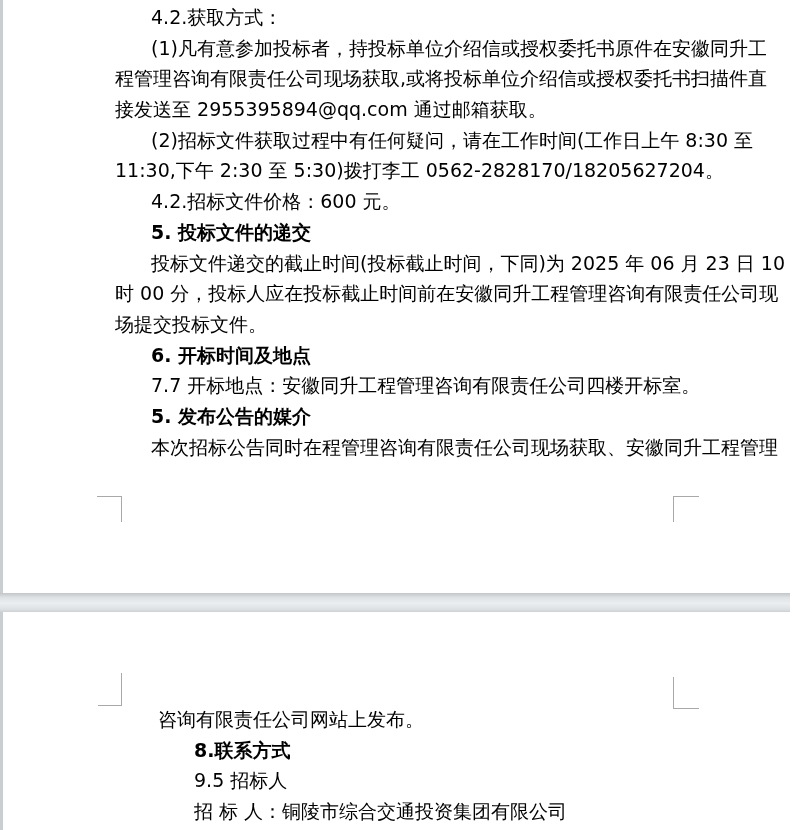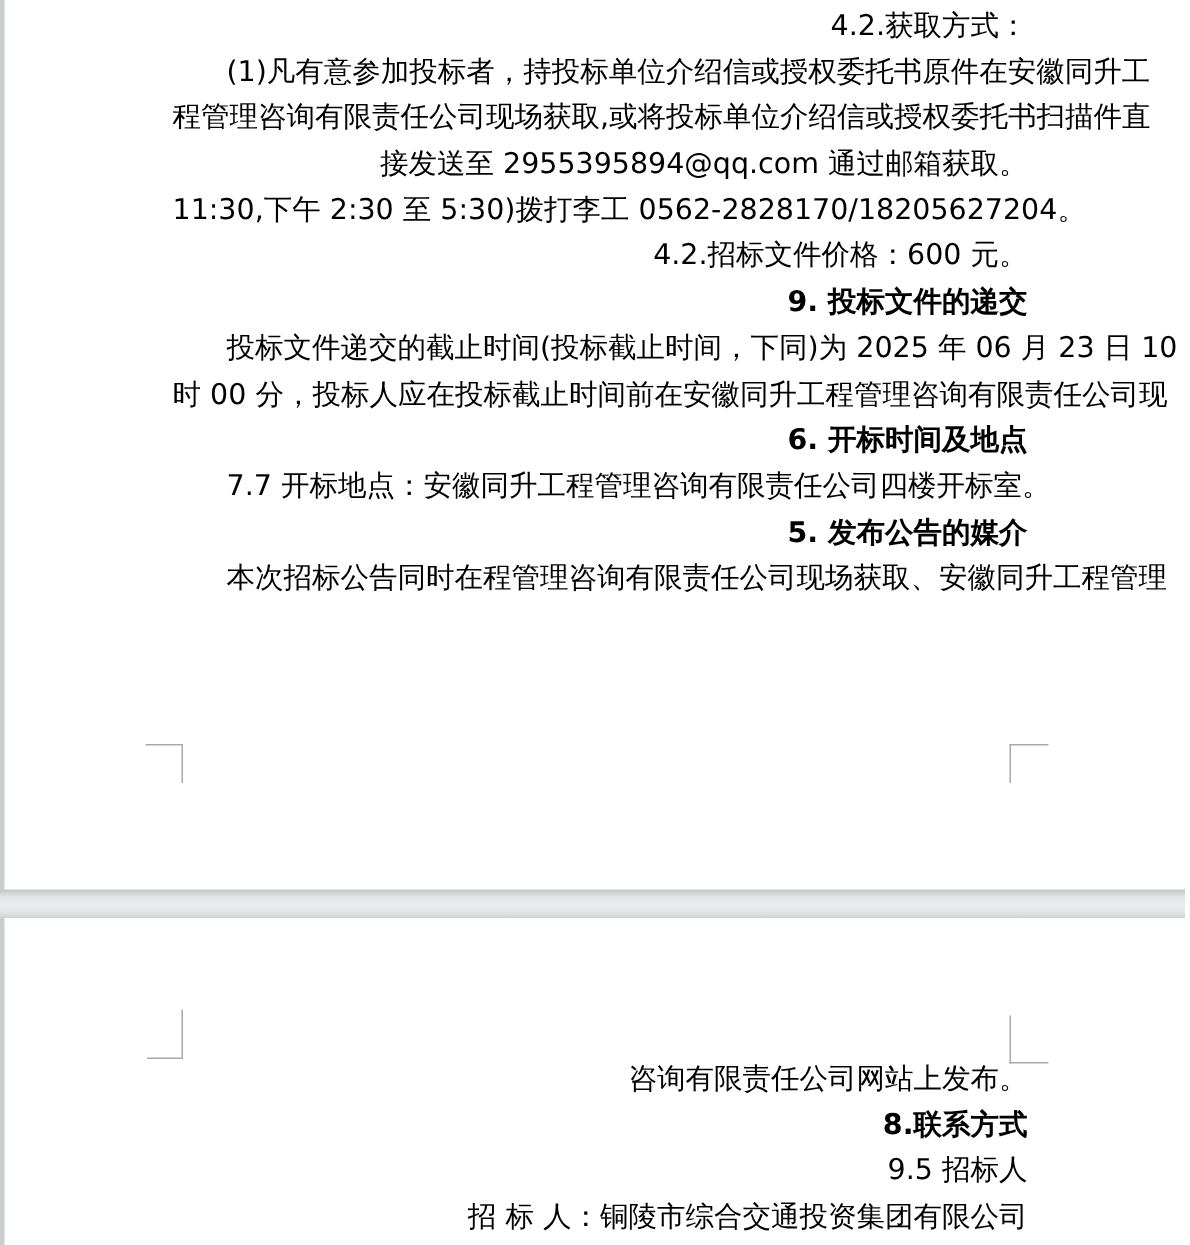--- a/index.html
+++ b/index.html
@@ -9,21 +9,20 @@
     width: 793px;
     height: 830px;
     overflow: hidden;
     font-family: "DejaVu Sans", "Liberation Sans", sans-serif;
   }
   .viewport {
     position: relative;
     width: 793px;
     height: 830px;
     background: #ffffff;
-    text-align: right;
   }
   
   .canvas-strip {
     position: absolute;
     left: 0; top: 0;
     width: 3px; height: 830px;
     background: #cbced0;
   }
   
   .page-gap {
@@ -42,21 +41,21 @@
   .page-text {
     position: absolute;
     left: 115px;
     width: 570px;
     color: #000000;
     font-size: 19px;
     line-height: 30.7px;
     letter-spacing: 0px;
   }
   .page-text.page-1 { top: 2px; }
-  .page-text.page-2 { top: 704px; }
+  .page-text.page-2 { top: 704px; margin-left: 43px; }
 
   .doc-line {
     white-space: nowrap;
     height: 30.7px;
   }
   .doc-line.indent  { text-indent: 36px; }
   .doc-line.heading { text-indent: 36px; font-weight: bold; }
   .seg.u {
     text-underline-offset: 4px;
     text-decoration-thickness: 1px;
@@ -66,25 +65,27 @@
 <body>
 
 <div class="viewport">
   <div class="canvas-strip"></div>
 
   <div class="page-text page-1">
       <div class="doc-line indent"><span class="seg">4.2.获取方式：</span></div>
       <div class="doc-line indent"><span class="seg">(1)凡有意参加投标者，持投标单位介绍信或授权委托书原件在安徽同升工</span></div>
       <div class="doc-line body"><span class="seg">程管理咨询有限责任公司现场获取,或将投标单位介绍信或授权委托书扫描件直</span></div>
       <div class="doc-line body"><span class="seg">接发送至 2955395894@qq.com 通过邮箱获取。</span></div>
+      <div class="doc-line indent"><span class="seg">(2)招标文件获取过程中有任何疑问，请在工作时间(工作日上午 8:30 至</span></div>
       <div class="doc-line body"><span class="seg">11:30,下午 2:30 至 5:30)拨打</span><span class="seg u">李工 0562-2828170/18205627204</span><span class="seg">。</span></div>
       <div class="doc-line indent"><span class="seg">4.2.招标文件价格：600 元。</span></div>
-      <div class="doc-line heading"><span class="seg">9. 投标文件的递交</span></div>
+      <div class="doc-line heading"><span class="seg">5. 投标文件的递交</span></div>
       <div class="doc-line indent"><span class="seg">投标文件递交的截止时间(投标截止时间，下同)为 2025 年 06 月 23 日 10</span></div>
       <div class="doc-line body"><span class="seg">时 00 分，投标人应在投标截止时间前在</span><span class="seg u">安徽同升工程管理咨询有限责任公司</span><span class="seg">现</span></div>
+      <div class="doc-line body"><span class="seg">场提交投标文件。</span></div>
       <div class="doc-line heading"><span class="seg">6. 开标时间及地点</span></div>
       <div class="doc-line indent"><span class="seg">7.7 开标地点：</span><span class="seg u">安徽同升工程管理咨询有限责任公司四楼开标室</span><span class="seg">。</span></div>
       <div class="doc-line heading"><span class="seg">5. 发布公告的媒介</span></div>
       <div class="doc-line indent"><span class="seg">本次招标公告同时在</span><span class="seg u">程管理咨询有限责任公司现场获取、安徽同升工程管理</span></div>
     </div>
 
   <div class="crop-mark p1-bl"></div>
   <div class="crop-mark p1-br"></div>
 
   <div class="page-gap"></div>

